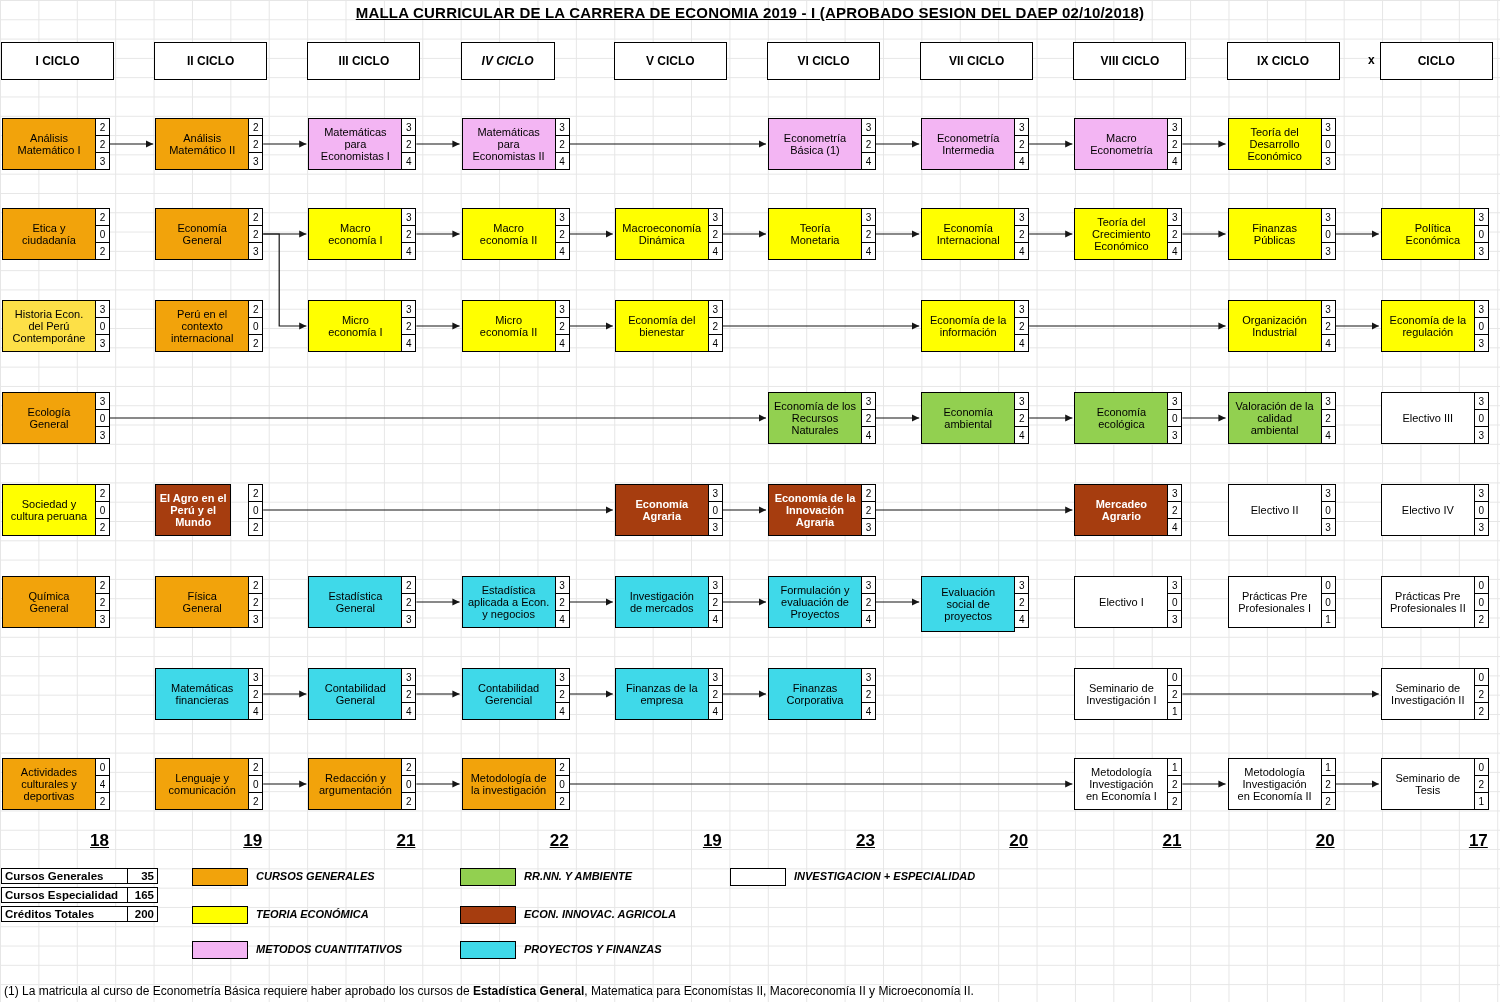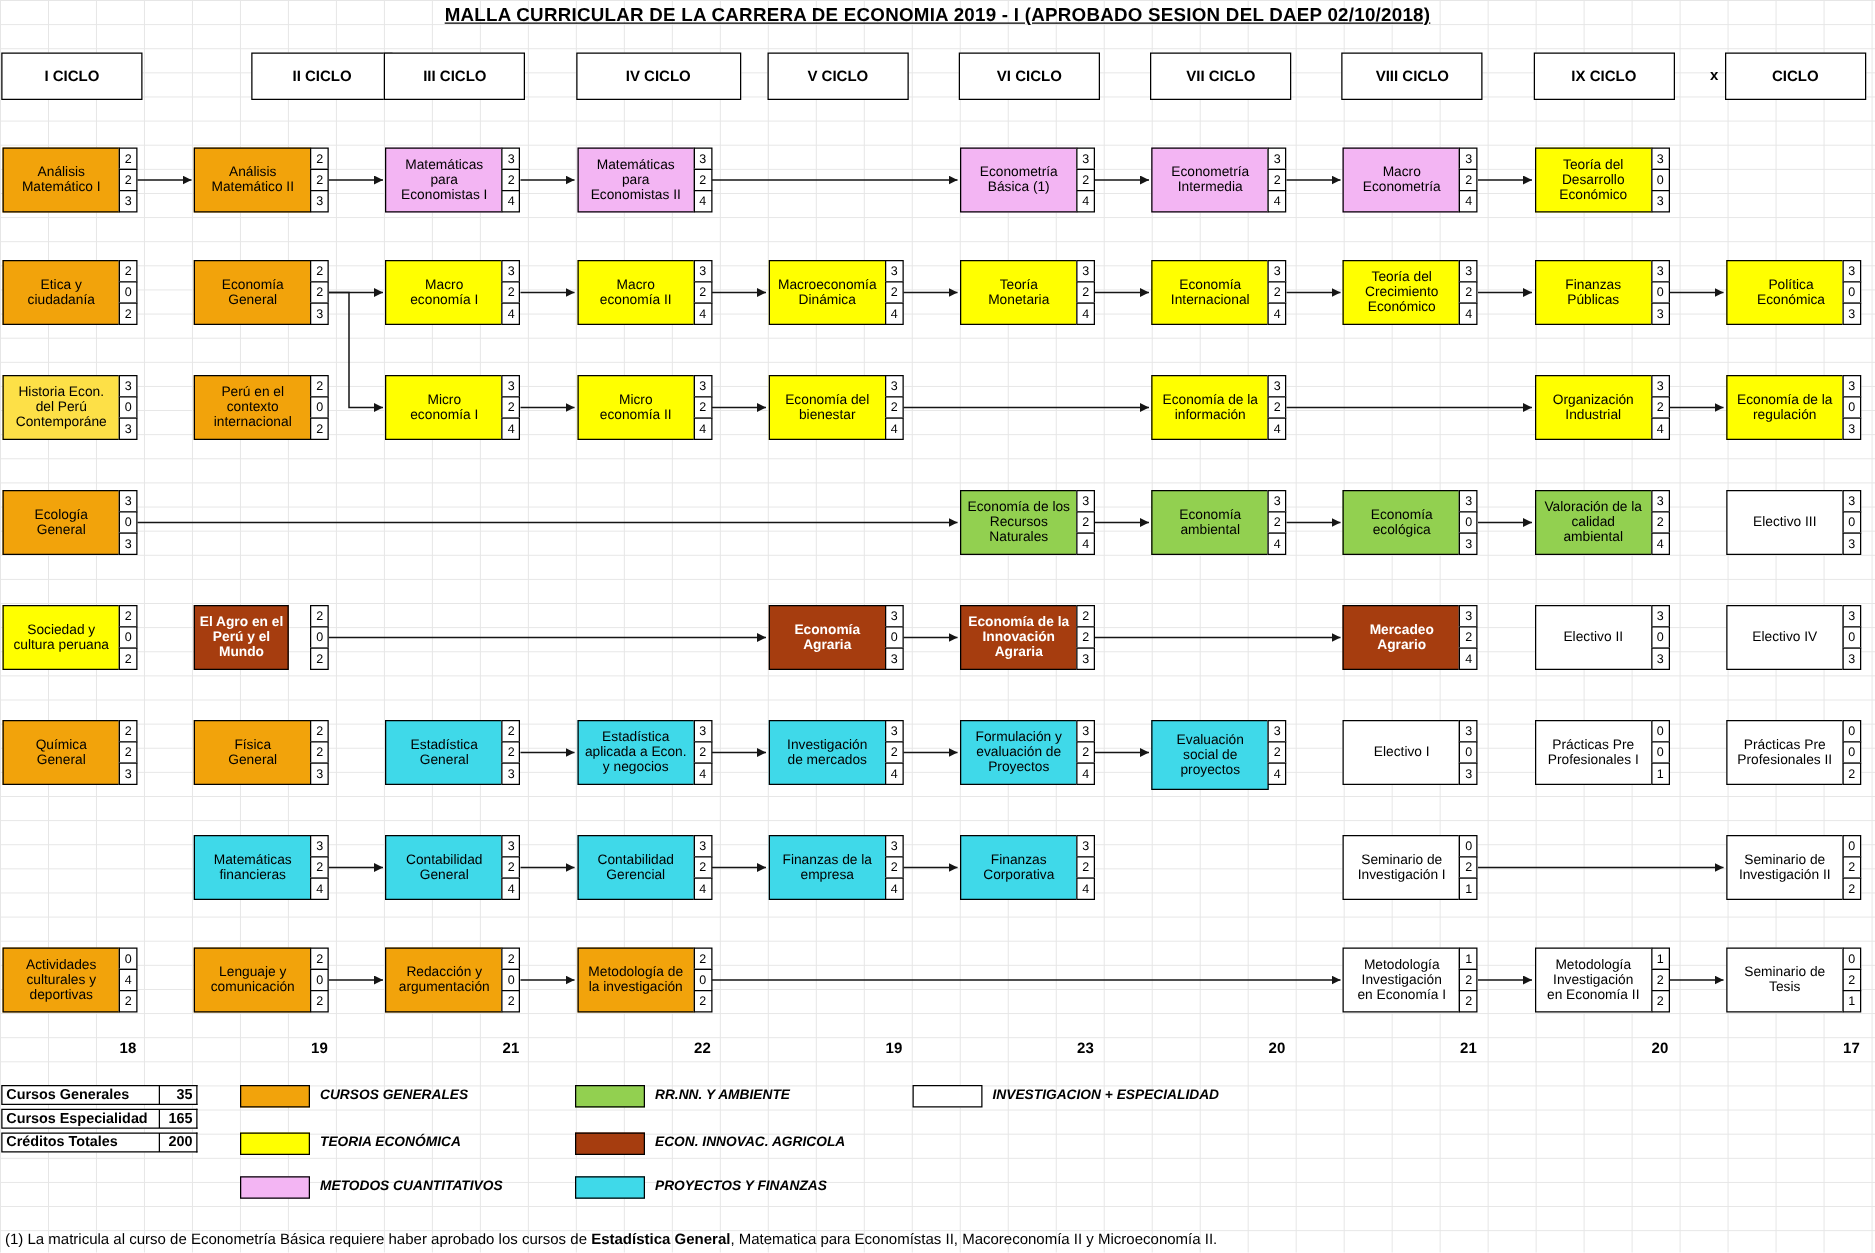--- a/index.html
+++ b/index.html
@@ -27,41 +27,41 @@
     font-size:11px;line-height:1.12;white-space:pre-line;padding:1px;
   }
   .course.dark{color:#fff;font-weight:bold;}
   .credits{position:absolute;width:15px;}
   .credit-cell{
     box-sizing:border-box;width:15px;height:18px;margin-top:-1px;
     border:1px solid #000;background:#fff;font-size:10px;
     display:flex;align-items:center;justify-content:center;
   }
   .credit-cell:first-child{margin-top:0;}
-  .cycle-total{position:absolute;font-weight:bold;font-size:12px;text-align:right;box-sizing:border-box;padding-right:2px;}
+  .cycle-total{position:absolute;font-weight:bold;font-size:17px;text-align:right;box-sizing:border-box;padding-right:2px;text-decoration:underline;}
   .summary-row{position:absolute;display:flex;font-size:11.5px;font-weight:bold;}
   .summary-label{width:127px;border:1px solid #000;background:#fff;box-sizing:border-box;padding:1px 3px;margin-top:-1px;}
   .summary-value{width:30px;border:1px solid #000;border-left:none;background:#fff;box-sizing:border-box;padding:1px 3px;text-align:right;margin-top:-1px;}
   .legend-swatch{position:absolute;width:56px;height:18px;border:1px solid #000;box-sizing:border-box;}
   .legend-label{position:absolute;font-size:11px;font-weight:bold;font-style:italic;white-space:nowrap;}
   .footnote{position:absolute;left:4px;top:984px;font-size:12px;}
   svg.arrow-layer{position:absolute;left:0;top:0;pointer-events:none;}
   .arrow{fill:none;stroke:#151515;stroke-width:1.2px;}
 </style>
 </head>
 <body>
 
 <div id="diagram">
   <div class="title">MALLA CURRICULAR DE LA CARRERA DE ECONOMIA 2019 - I  (APROBADO SESION DEL DAEP 02/10/2018)</div>
   <div class="xmark">x</div>
   <div class="footnote"><span>(1) La matricula al curso de Econometría Básica requiere haber aprobado los cursos de </span><b>Estadística General</b><span>, Matematica para Economístas II, Macoreconomía II y Microeconomía II.</span></div>
 <div class="cycle-header" style="left: 1px; width: 113px;">I CICLO</div>
-    <div class="cycle-header" style="left: 154.2px; width: 113px; margin-left: 47px;">II CICLO</div>
+    <div class="cycle-header" style="left: 154.2px; width: 113px;">II CICLO</div>
     <div class="cycle-header" style="left: 307.4px; width: 113px;">III CICLO</div>
-    <div class="cycle-header" style="left: 460.6px; width: 132px;">IV CICLO</div>
+    <div class="cycle-header" style="left: 460.6px; width: 94px; font-style: italic;">IV CICLO</div>
     <div class="cycle-header" style="left: 613.8px; width: 113px;">V CICLO</div>
     <div class="cycle-header" style="left: 767px; width: 113px;">VI CICLO</div>
     <div class="cycle-header" style="left: 920.2px; width: 113px;">VII CICLO</div>
     <div class="cycle-header" style="left: 1073.4px; width: 113px;">VIII CICLO</div>
     <div class="cycle-header" style="left: 1226.6px; width: 113px;">IX CICLO</div>
     <div class="cycle-header" style="left: 1379.8px; width: 113px;">CICLO</div>
     <div class="course" style="left: 2px; top: 118px; width: 94px; height: 52px; background: rgb(242, 163, 11);">Análisis
 Matemático I</div>
     <div class="credits" style="left: 95px; top: 118px;">
       <div class="credit-cell">2</div>

